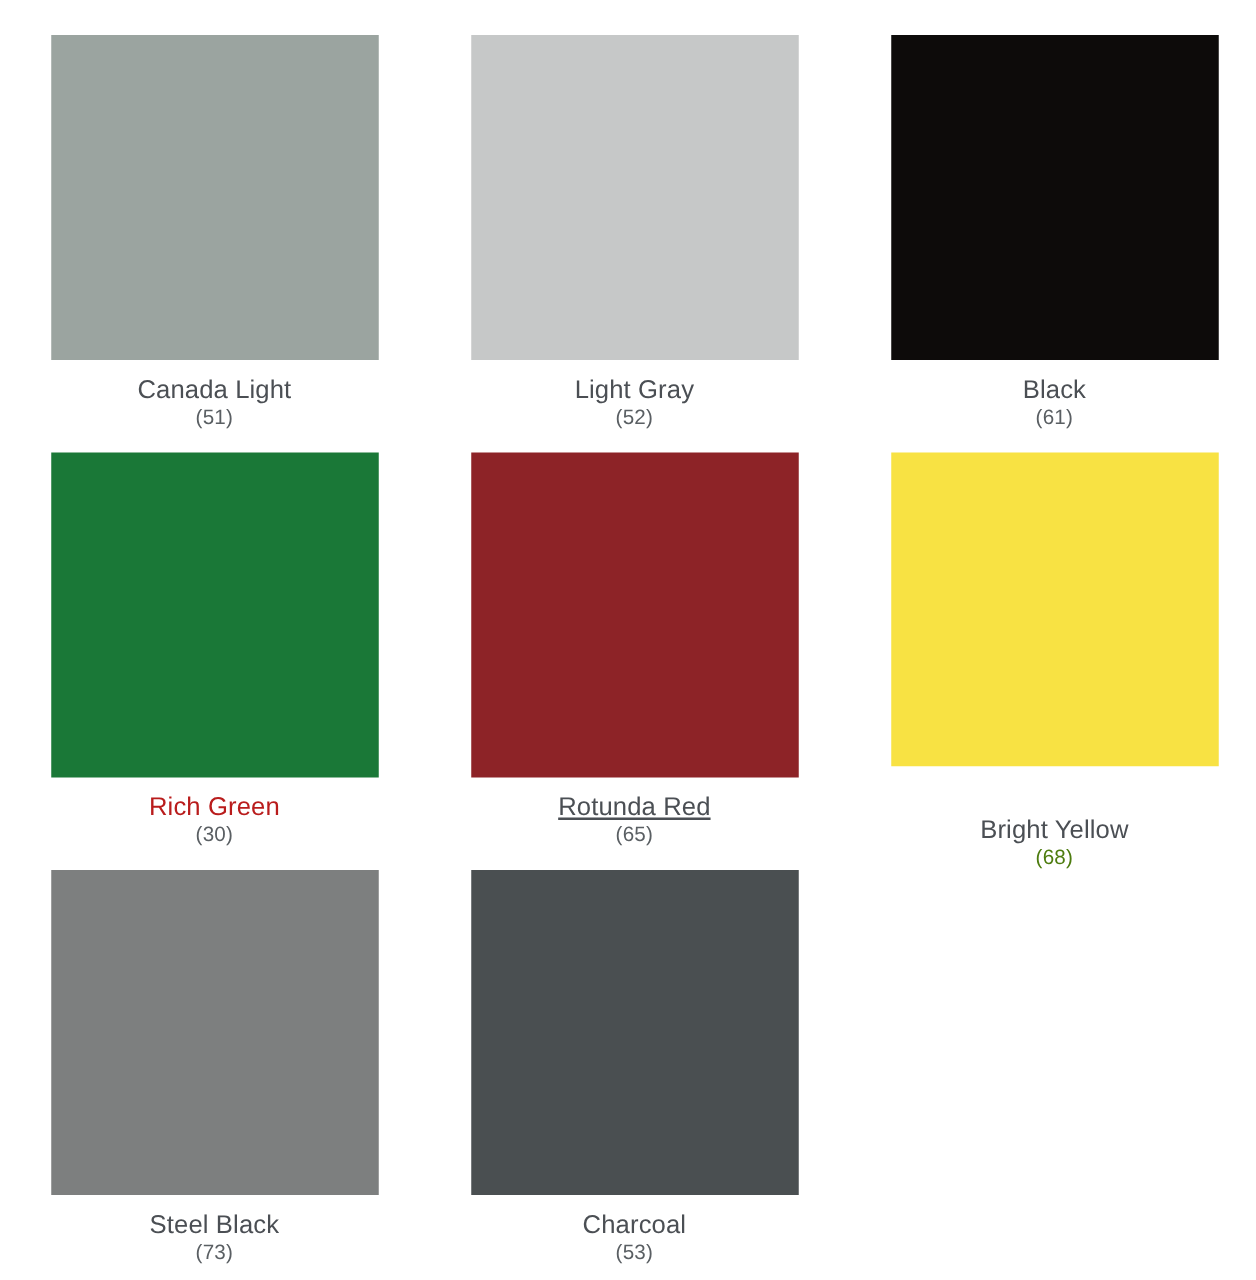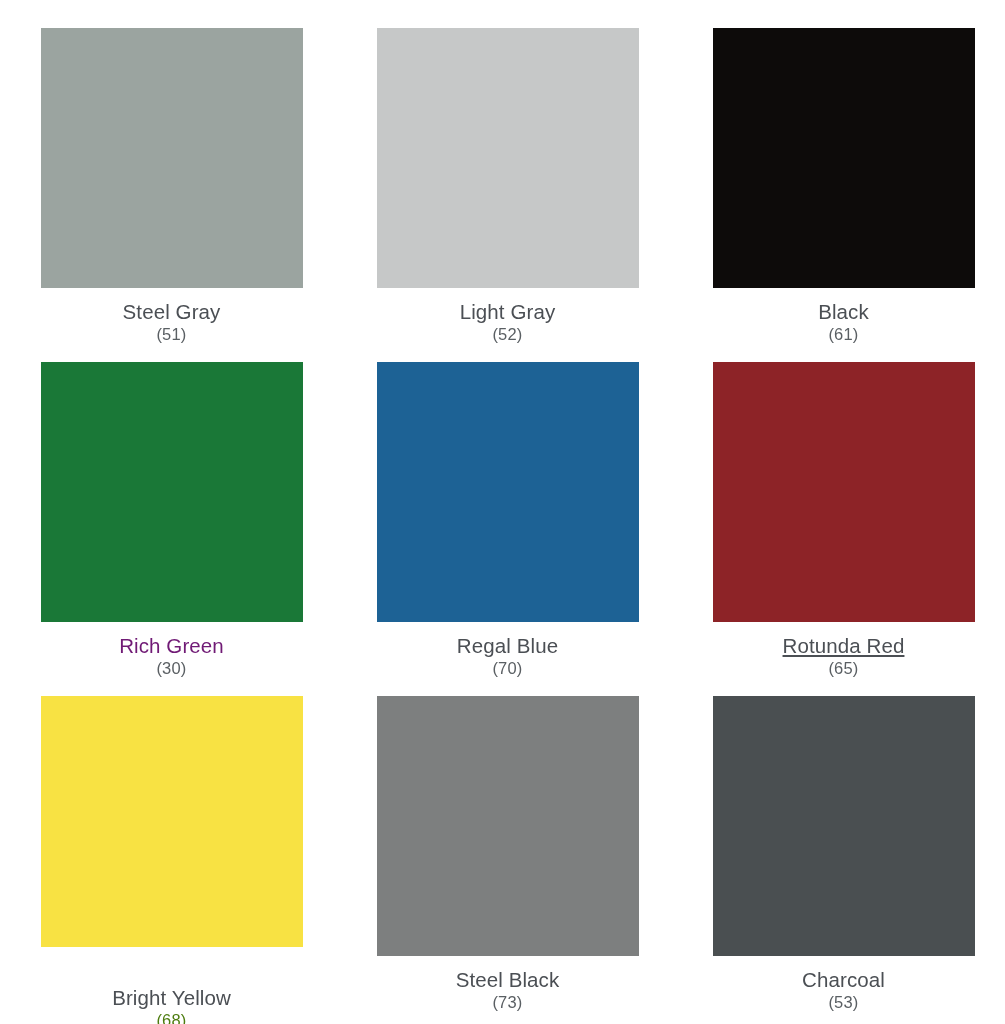--- a/index.html
+++ b/index.html
@@ -65,47 +65,42 @@
     white-space: nowrap;
   }
 </style>
 </head>
 <body style="background-color: rgb(255, 255, 255);">
 
 <div id="swatch-grid">
 
   <div class="swatch-cell">
     <div class="swatch-chip" style="background-color: rgb(155, 164, 160);"></div>
-    <div class="swatch-label" style="color: rgb(75, 79, 84);">Steel Gray</div>
+    <div class="swatch-label" style="color: rgb(75, 79, 84);">Canada Light</div>
     <div class="swatch-code" style="color: rgb(90, 95, 99);">(51)</div>
   </div>
 
   <div class="swatch-cell">
     <div class="swatch-chip" style="background-color: rgb(198, 200, 200);"></div>
     <div class="swatch-label" style="color: rgb(75, 79, 84);">Light Gray</div>
     <div class="swatch-code" style="color: rgb(90, 95, 99);">(52)</div>
   </div>
 
   <div class="swatch-cell">
     <div class="swatch-chip" style="background-color: rgb(13, 11, 10);"></div>
     <div class="swatch-label" style="color: rgb(75, 79, 84);">Black</div>
     <div class="swatch-code" style="color: rgb(90, 95, 99);">(61)</div>
   </div>
 
   <div class="swatch-cell">
     <div class="swatch-chip" style="background-color: rgb(26, 120, 55);"></div>
-    <div class="swatch-label" style="color: #701a75;">Rich Green</div>
+    <div class="swatch-label" style="color: #b91c1c;">Rich Green</div>
     <div class="swatch-code" style="color: rgb(90, 95, 99);">(30)</div>
   </div>
 
-  <div class="swatch-cell">
-    <div class="swatch-chip" style="background-color: rgb(29, 98, 149);"></div>
-    <div class="swatch-label" style="color: rgb(75, 79, 84);">Regal Blue</div>
-    <div class="swatch-code" style="color: rgb(90, 95, 99);">(70)</div>
-  </div>
 
   <div class="swatch-cell">
     <div class="swatch-chip" style="background-color: rgb(141, 35, 39);"></div>
     <div class="swatch-label" style="color: rgb(75, 79, 84); text-decoration: underline;">Rotunda Red</div>
     <div class="swatch-code" style="color: rgb(90, 95, 99);">(65)</div>
   </div>
 
   <div class="swatch-cell">
     <div class="swatch-chip" style="background-color: rgb(248, 226, 67);"></div>
     <div class="swatch-label" style="color: rgb(75, 79, 84); margin-top: 40px;">Bright Yellow</div>

